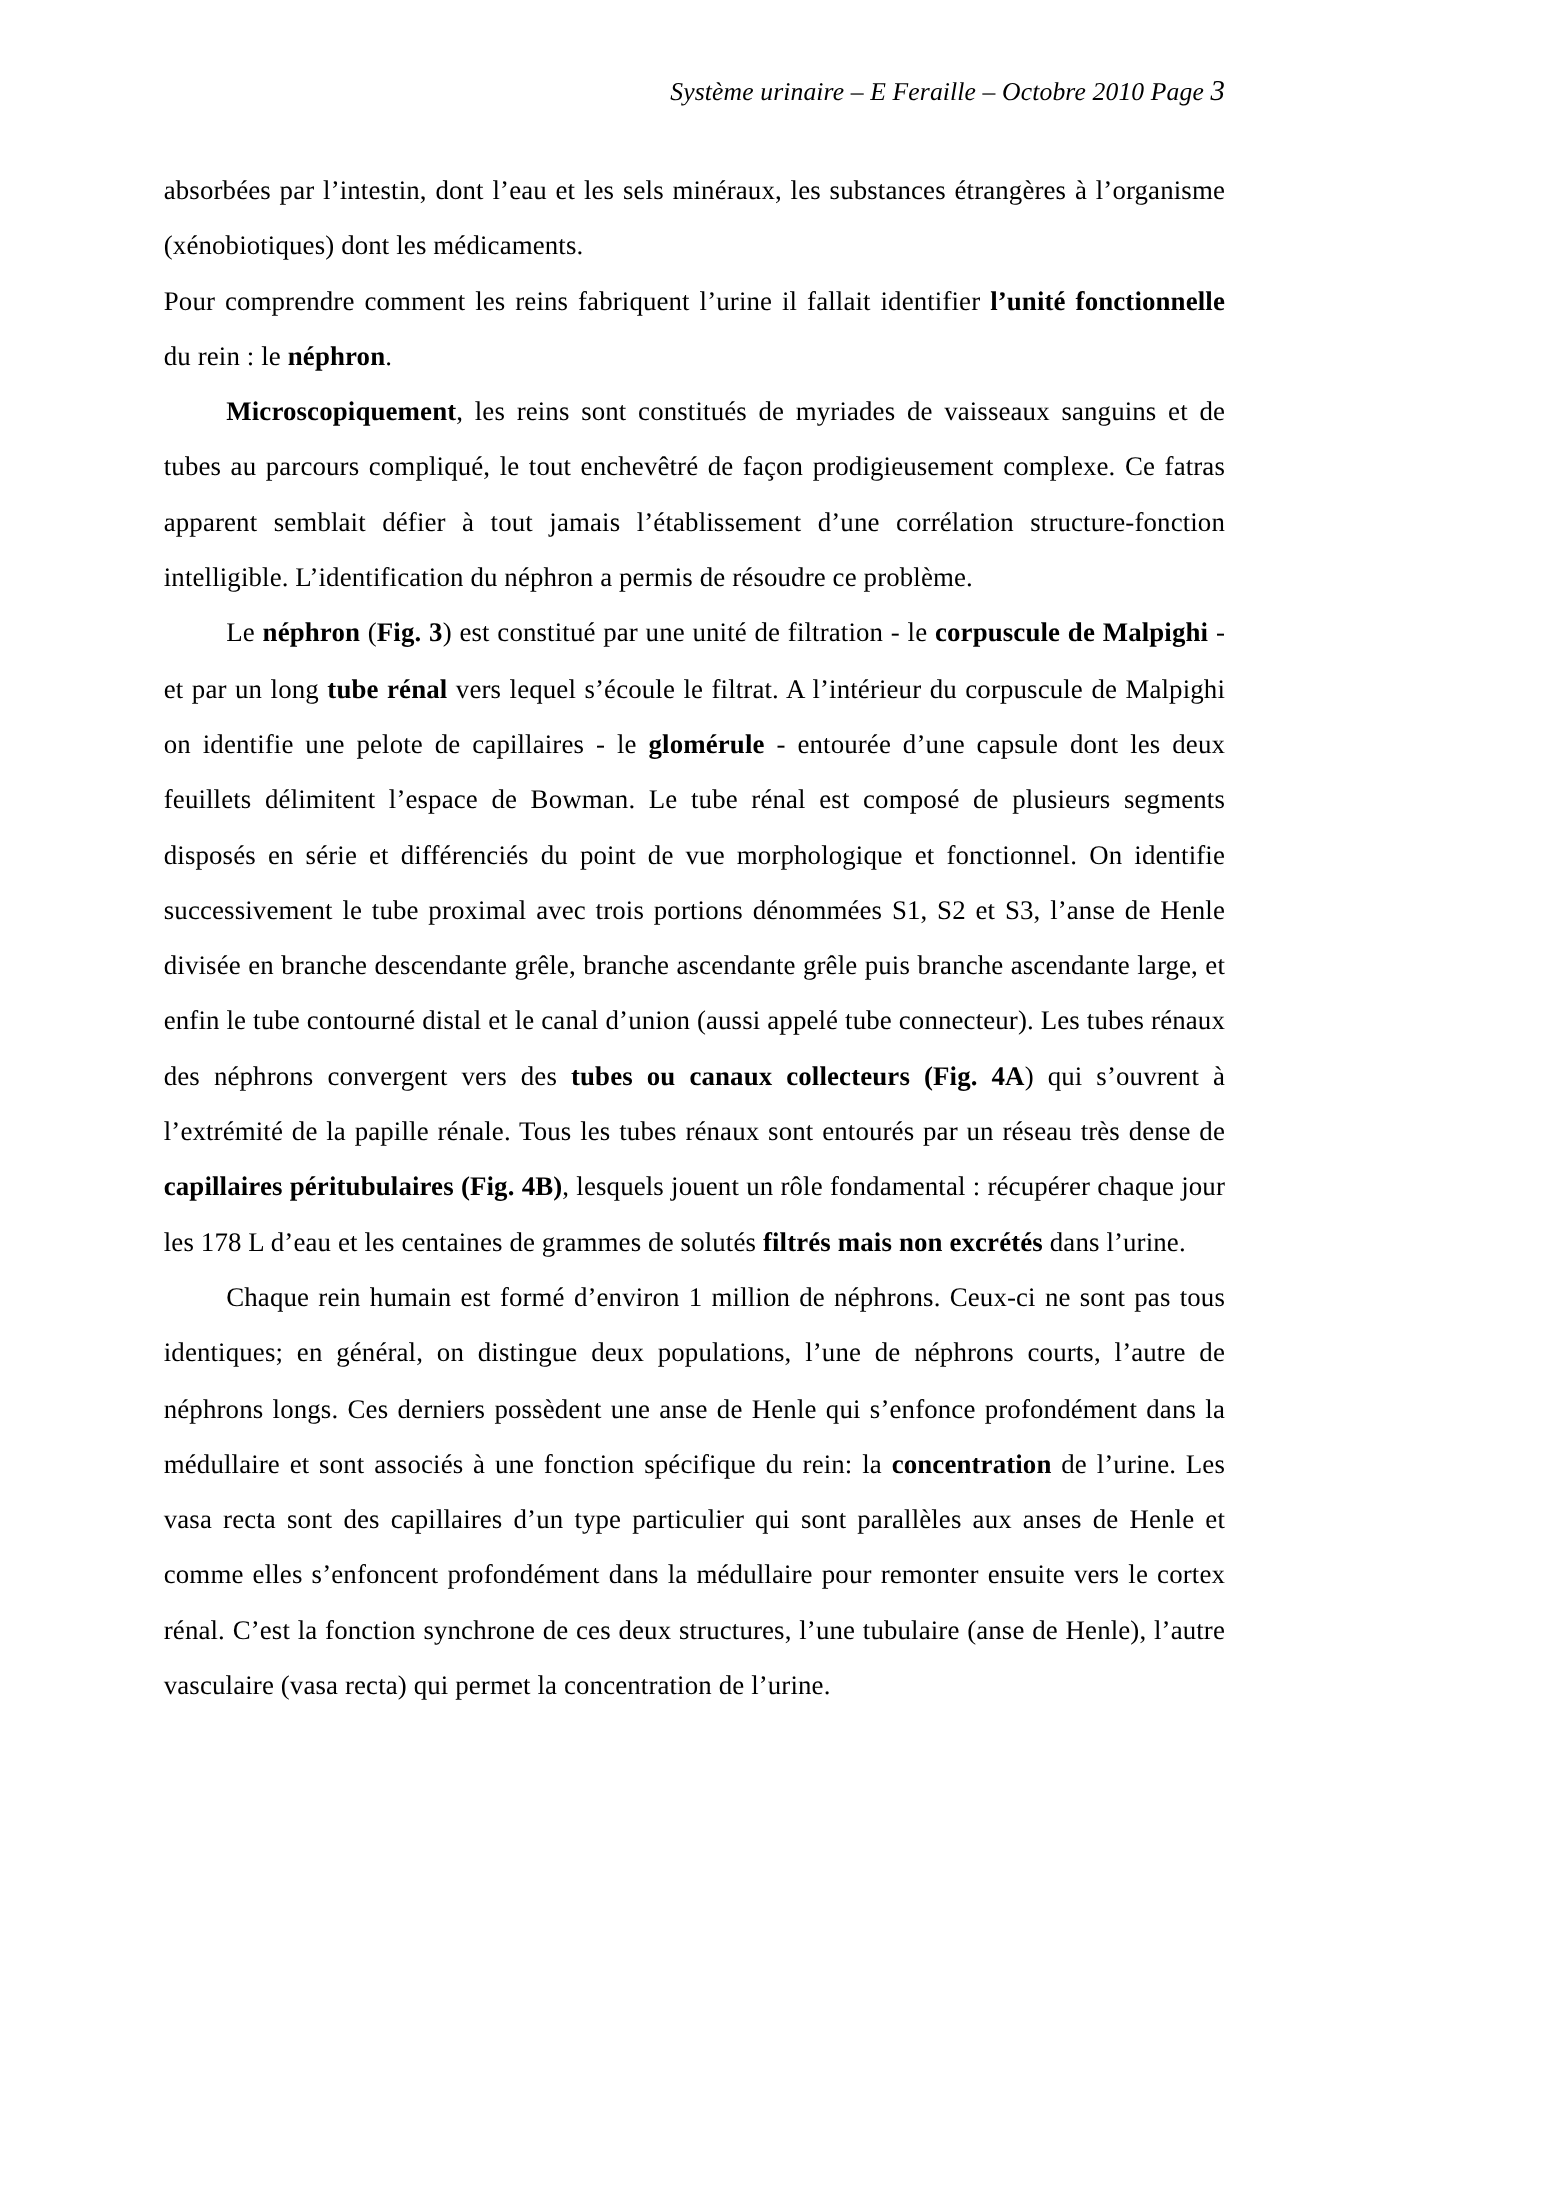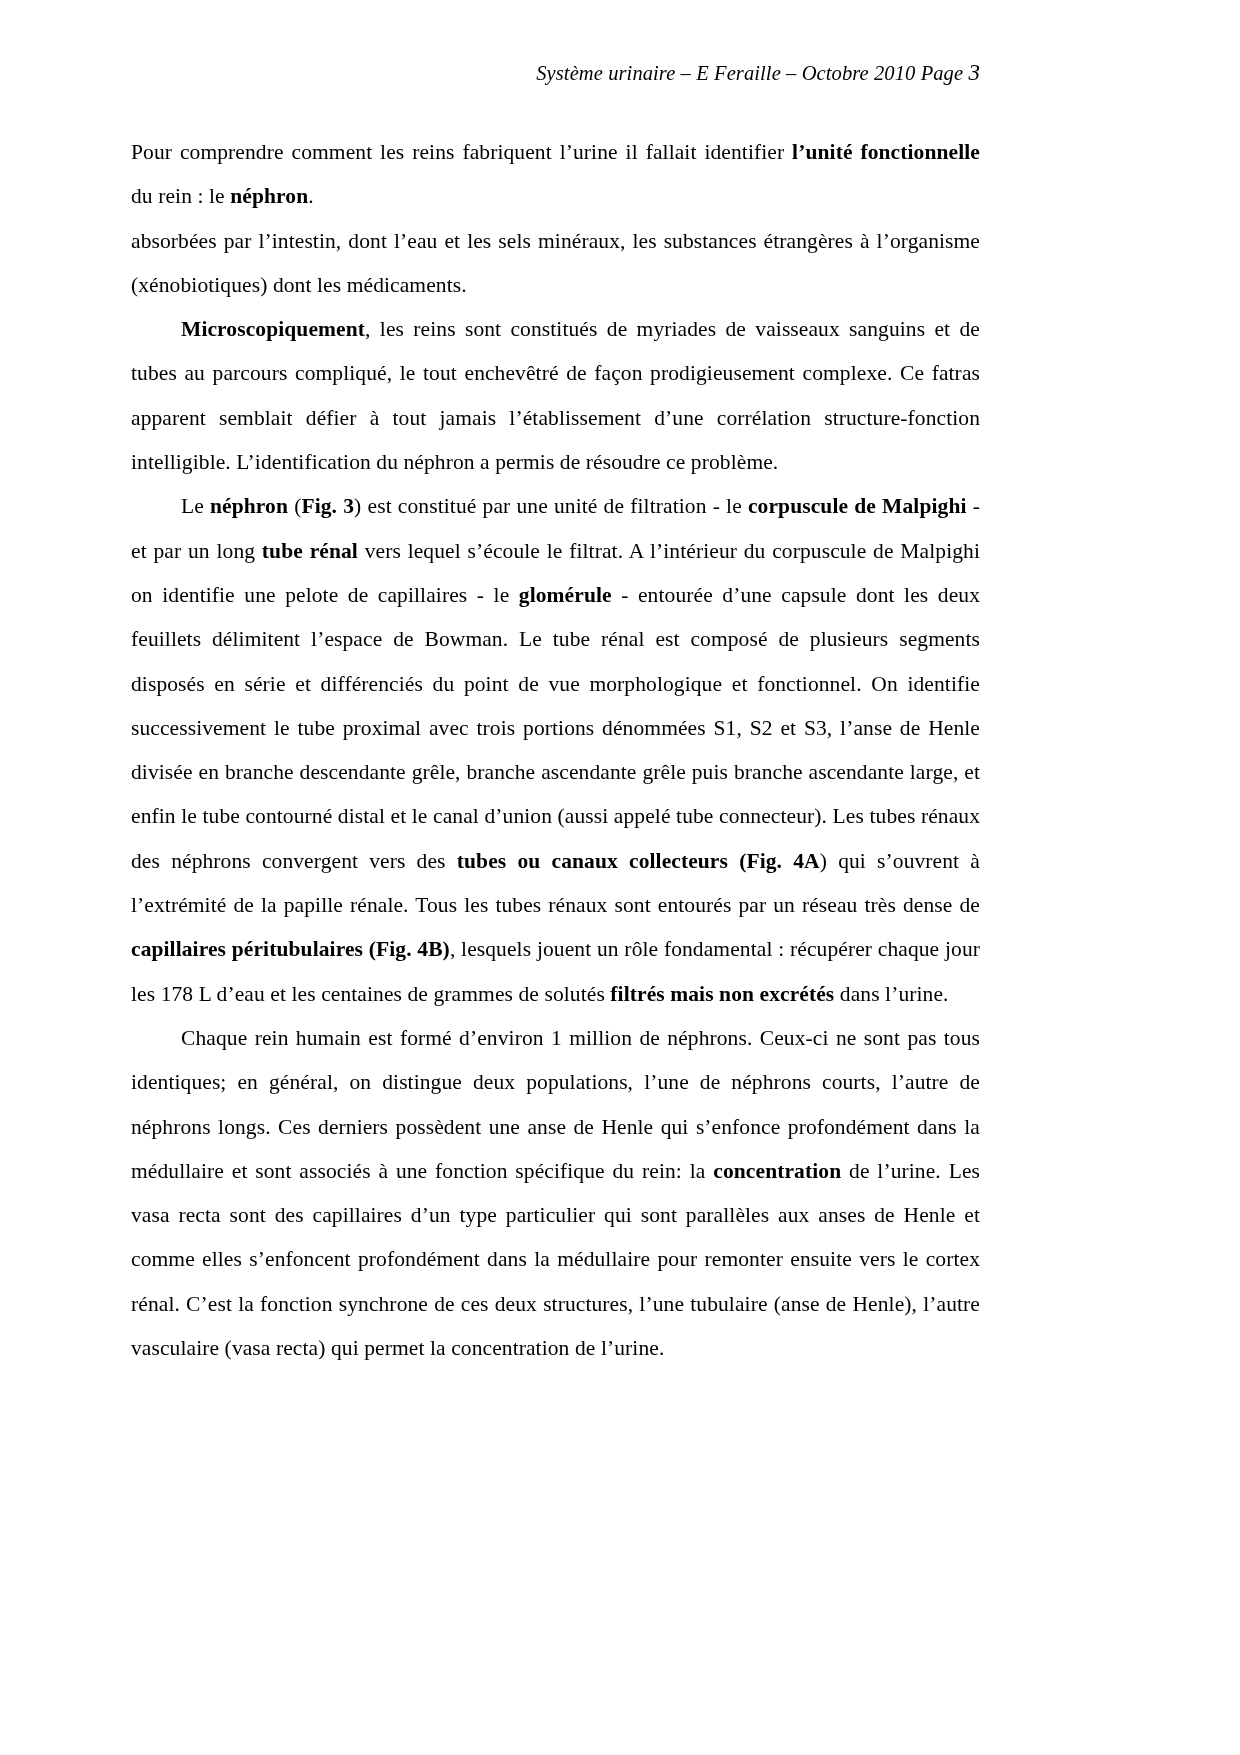--- a/index.html
+++ b/index.html
@@ -62,20 +62,20 @@
 </head>
 <body>
 
 <div class="page">
 
   <div class="header">
     <span>Système urinaire – E Feraille – Octobre 2010  Page </span><span class="pagenum">3</span>
   </div>
 
   <div class="body-block" id="body-block">
+      <p><span>absorbées par l’intestin, dont l’eau et les sels minéraux, les substances étrangères à l’organisme (xénobiotiques) dont les médicaments.</span></p>
       <p><span>Pour comprendre comment les reins fabriquent l’urine il fallait identifier </span><b>l’unité fonctionnelle</b><span> du rein : le </span><b>néphron</b><span>.</span></p>
-      <p><span>absorbées par l’intestin, dont l’eau et les sels minéraux, les substances étrangères à l’organisme (xénobiotiques) dont les médicaments.</span></p>
       <p class="indent"><b>Microscopiquement</b><span>, les reins sont constitués de myriades de vaisseaux sanguins et de tubes au parcours compliqué, le tout enchevêtré de façon prodigieusement complexe. Ce fatras apparent semblait défier à tout jamais l’établissement d’une corrélation structure-fonction intelligible. L’identification du néphron a permis de résoudre ce problème.</span></p>
       <p class="indent"><span>Le </span><b>néphron</b><span> (</span><b>Fig. 3</b><span>) est constitué par une unité de filtration - le </span><b>corpuscule de Malpighi</b><span> - et par un long </span><b>tube rénal</b><span> vers lequel s’écoule le filtrat. A l’intérieur du corpuscule de Malpighi on identifie une pelote de capillaires - le </span><b>glomérule</b><span> - entourée d’une capsule dont les deux feuillets délimitent l’espace de Bowman. Le tube rénal est composé de plusieurs segments disposés en série et différenciés du point de vue morphologique et fonctionnel. On identifie successivement le tube proximal avec trois portions dénommées S1, S2 et S3, l’anse de Henle divisée en branche descendante grêle, branche ascendante grêle puis branche ascendante large, et enfin le tube contourné distal et le canal d’union (aussi appelé tube connecteur). Les tubes rénaux des néphrons convergent vers des </span><b>tubes ou canaux collecteurs (Fig. 4A</b><span>) qui s’ouvrent à l’extrémité de la papille rénale. Tous les tubes rénaux sont entourés par un réseau très dense de </span><b>capillaires péritubulaires (Fig. 4B)</b><span>, lesquels jouent un rôle fondamental : récupérer chaque jour les 178 L d’eau et les centaines de grammes de solutés </span><b>filtrés mais non excrétés</b><span> dans l’urine.</span></p>
       <p class="indent"><span>Chaque rein humain est formé d’environ 1 million de néphrons. Ceux-ci ne sont pas tous identiques; en général, on distingue deux populations, l’une de néphrons courts, l’autre de néphrons longs. Ces derniers possèdent une anse de Henle qui s’enfonce profondément dans la médullaire et sont associés à une fonction spécifique du rein: la </span><b>concentration</b><span> de l’urine. Les vasa recta sont des capillaires d’un type particulier qui sont parallèles aux anses de Henle et comme elles s’enfoncent profondément dans la médullaire pour remonter ensuite vers le cortex rénal. C’est la fonction synchrone de ces deux structures, l’une tubulaire (anse de Henle), l’autre vasculaire (vasa recta) qui permet la concentration de l’urine.</span></p>
     </div>
 
 </div>
 
 </body></html>

